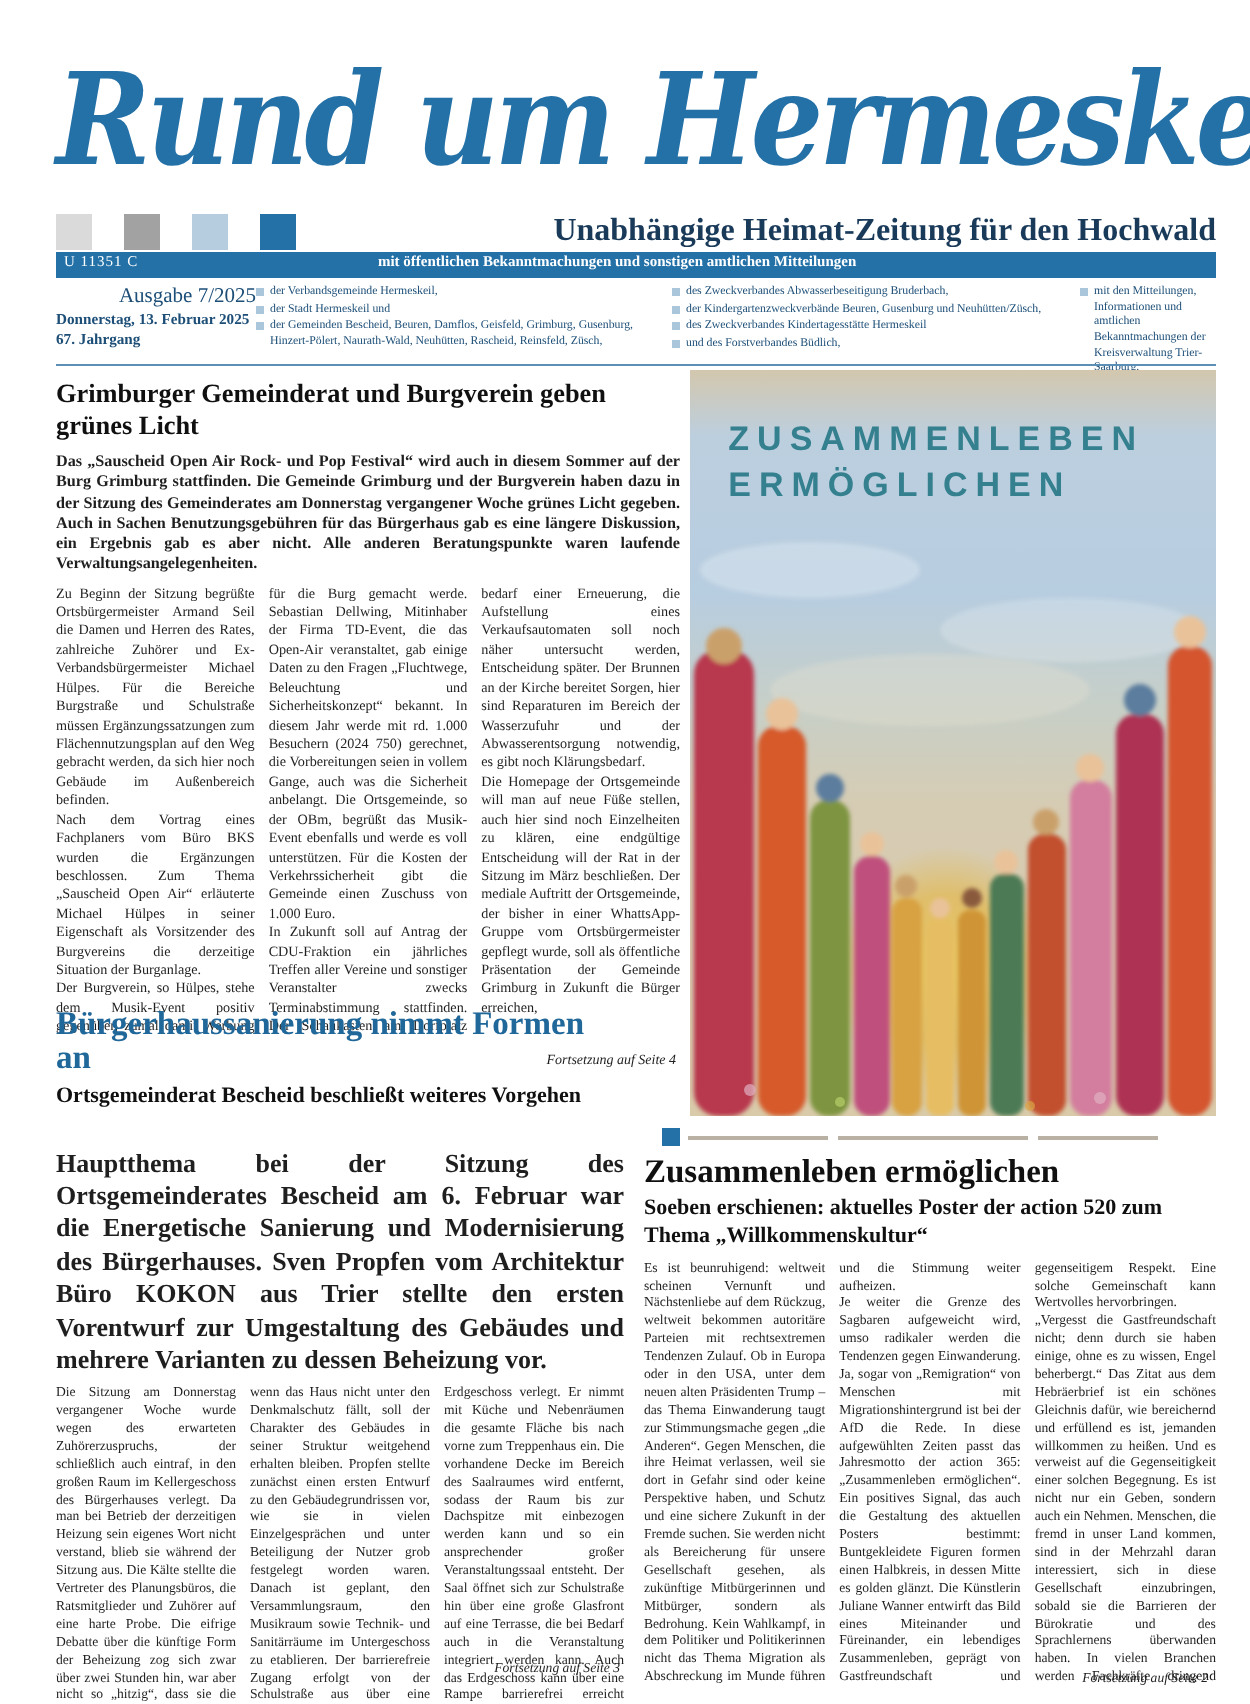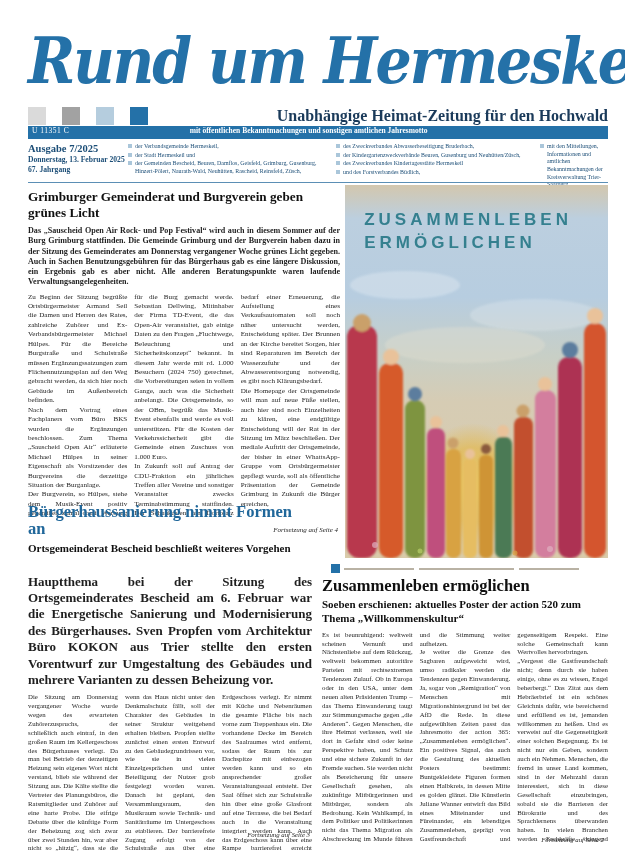--- a/index.html
+++ b/index.html
@@ -15,21 +15,21 @@
   .sq1{background:#dadada;}.sq2{background:#a2a2a2;}.sq3{background:#b5cdde;}.sq4{background:#2471a8;}
   .mast-sub{position:absolute;right:0;bottom:0;font-weight:700;font-size:16px;color:#1a3a5a;}
   
   .bar{position:absolute;left:28px;top:126px;width:580px;height:13px;background:#2471a8;
        color:#fff;font-size:7.5px;font-weight:700;display:flex;align-items:flex-start;}
   .bar .code{padding-left:4px;font-weight:400;letter-spacing:.5px;}
   .bar .bartext{margin:0 auto;transform:translateX(-30px);}
   
   .info{position:absolute;left:28px;top:143px;width:580px;height:36px;color:#1c4e77;display:flex;}
   .info-left{width:100px;flex:none;}
-  .info-edition{font-weight:700;font-size:10.5px;}
+  .info-edition{font-weight:400;font-size:10.5px;text-align:right;}
   .info-date,.info-vol{font-weight:700;font-size:7.6px;margin-top:1px;}
   .ilist{font-size:5.9px;line-height:1.3;}
   .ilist .item{display:flex;margin-bottom:1px;}
   .sq{width:4px;height:4px;background:#aac6da;flex:none;margin:1px 3px 0 0;}
   .sq.solid{background:#2471a8;}
   .ilist1{width:200px;flex:none;padding-right:8px;}
   .ilist2{width:196px;flex:none;padding-right:8px;}
   .ilist3{flex:1;}
   .ilist3 .web{font-weight:700;}
   .rule{position:absolute;left:28px;top:182px;width:580px;border-top:1.3px solid #5b8fb5;}
@@ -83,21 +83,21 @@
       <div class="sq1"></div>
       <div class="sq2"></div>
       <div class="sq3"></div>
       <div class="sq4"></div>
     </div>
     <div class="mast-sub">Unabhängige Heimat-Zeitung für den Hochwald</div>
   </div>
 
   <div class="bar">
     <span class="code">U 11351 C</span>
-    <span class="bartext">mit öffentlichen Bekanntmachungen und sonstigen amtlichen Jahresmotto</span>
+    <span class="bartext">mit öffentlichen Bekanntmachungen und sonstigen amtlichen Mitteilungen</span>
   </div>
 
   <div class="info">
     <div class="info-left">
       <div class="info-edition">Ausgabe 7/2025</div>
       <div class="info-date">Donnerstag, 13. Februar 2025</div>
       <div class="info-vol">67. Jahrgang</div>
     </div>
     <div class="ilist ilist1">
       <div class="item">

